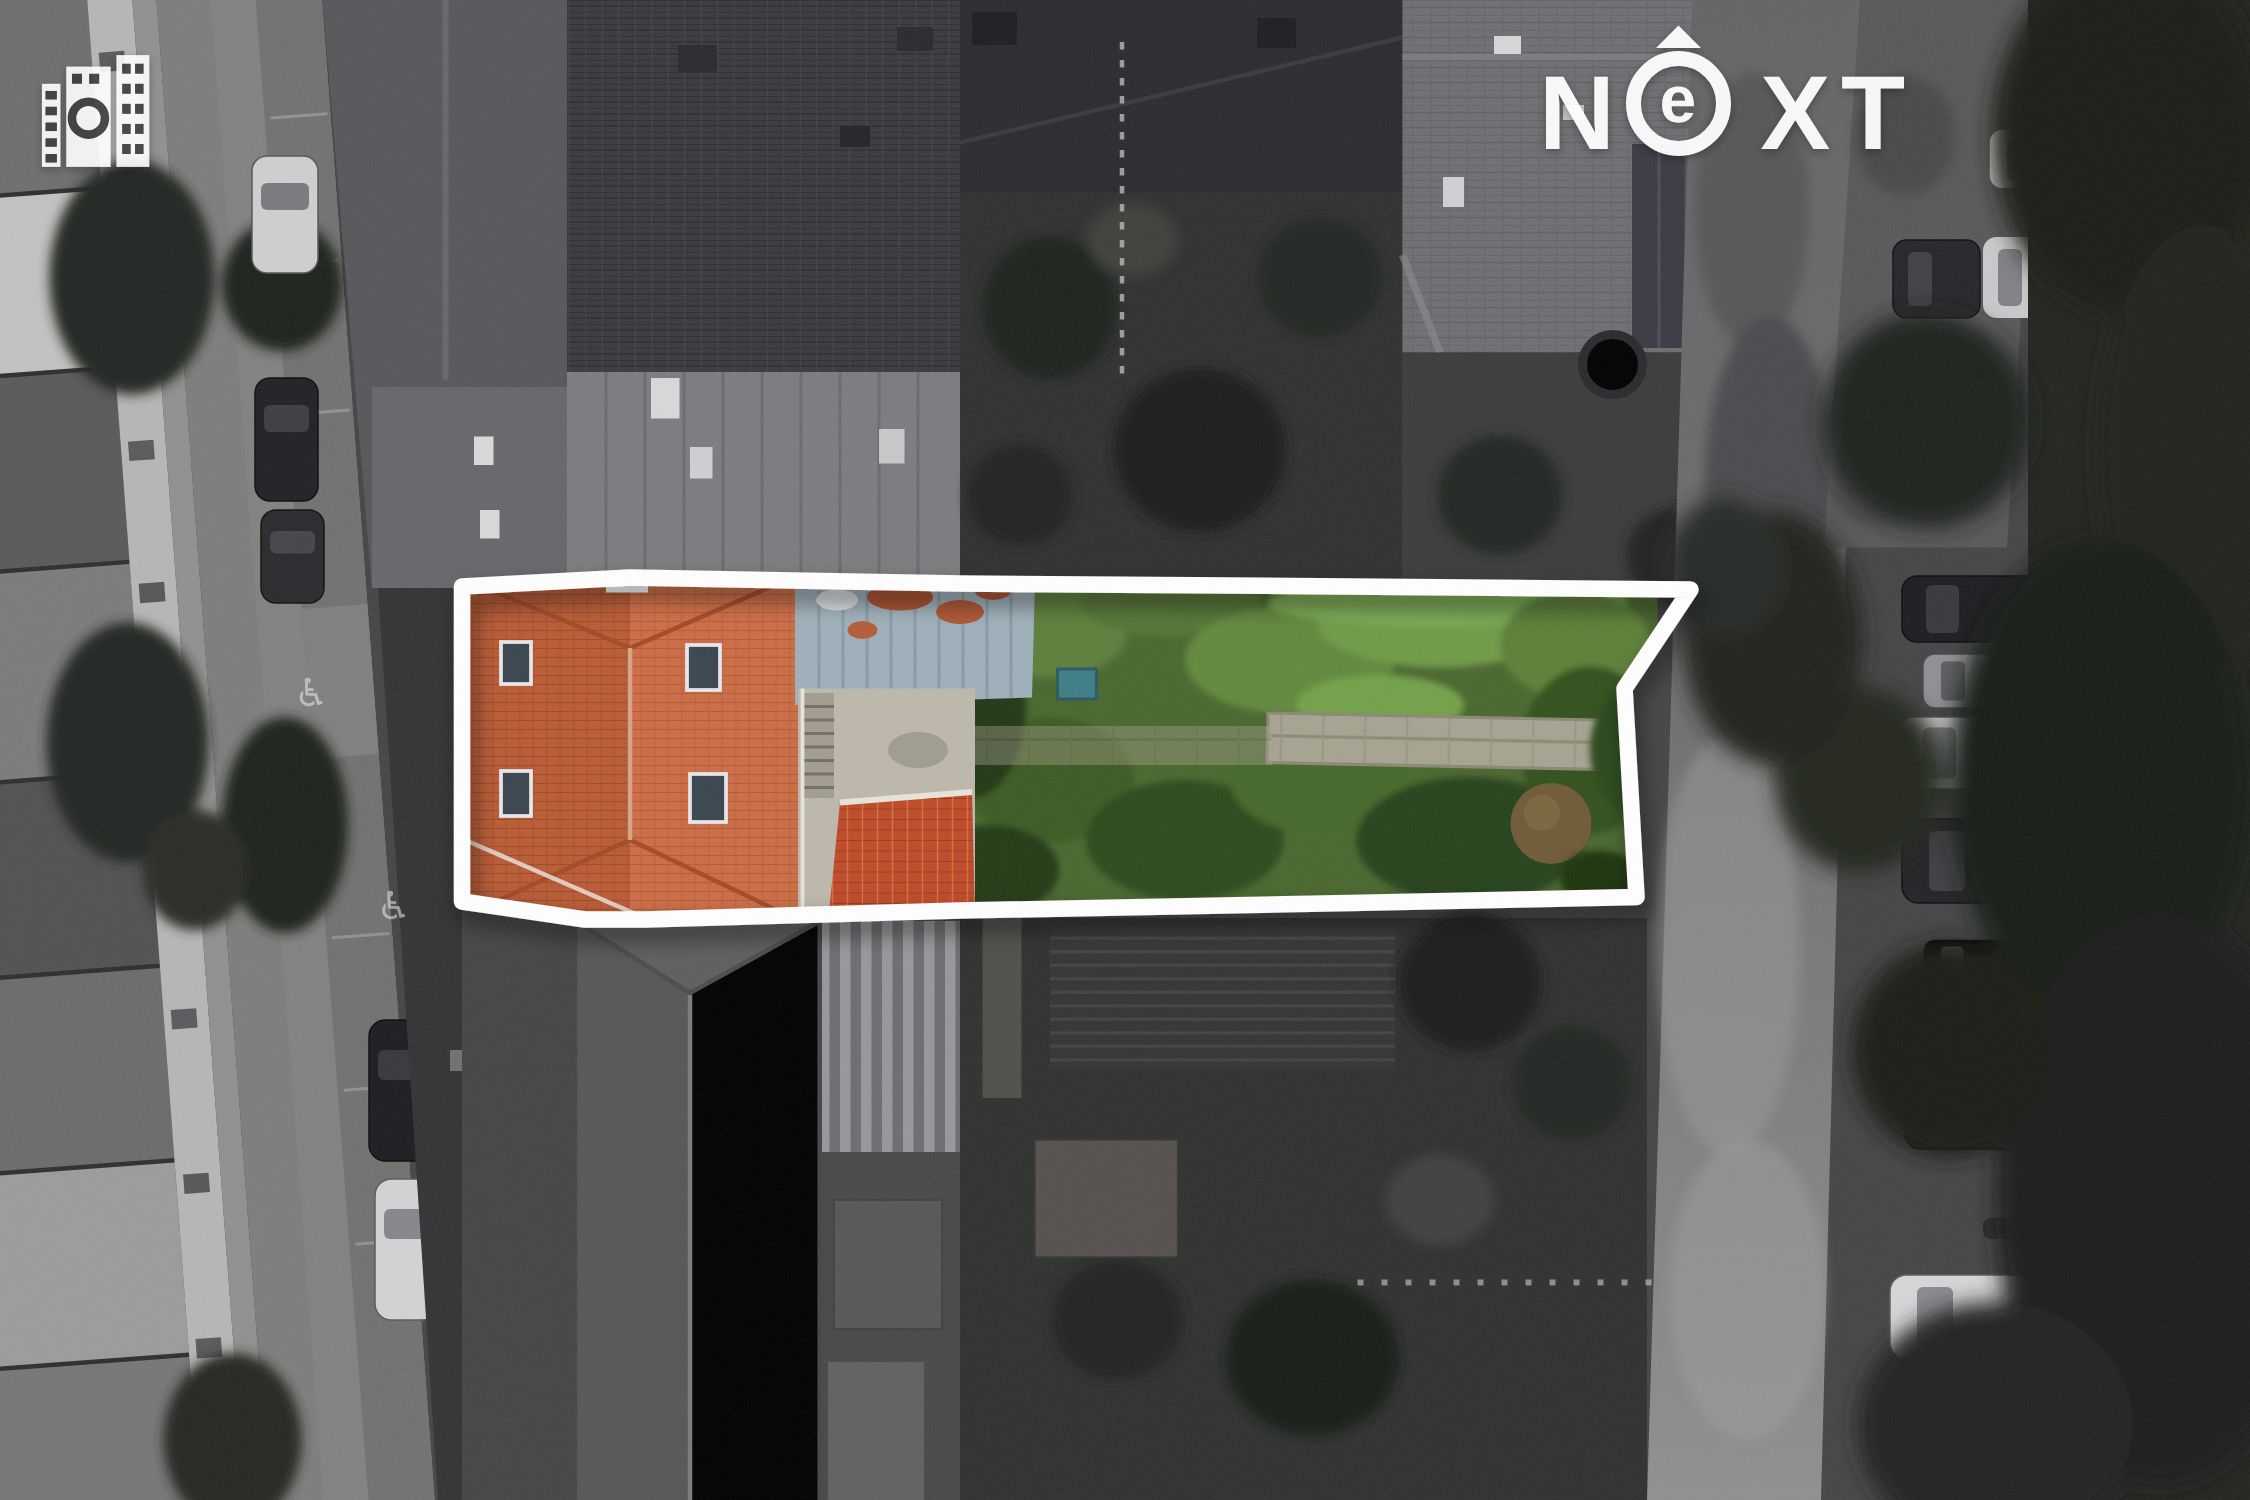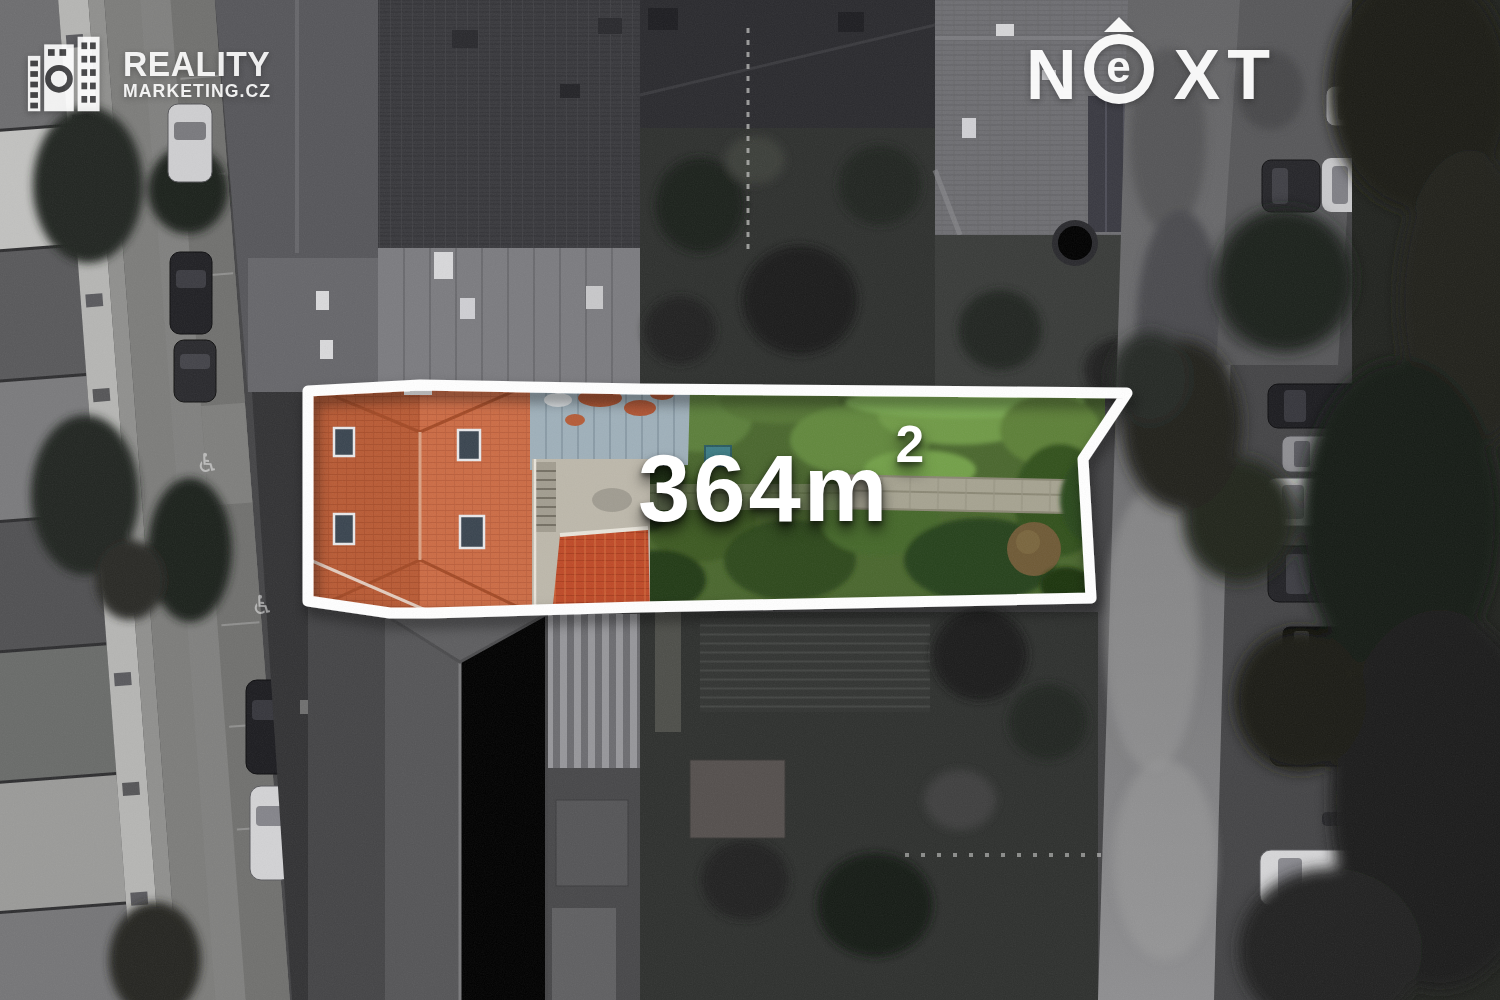--- a/index.html
+++ b/index.html
@@ -444,21 +444,20 @@
 
       <rect x="404" y="383" width="28" height="12" fill="#ffffff"></rect>
     </g>
 
     <polygon points="308,391 420,385 640,389 900,391 1127,393 1083,459 1091,598 900,602 640,607 430,613 390,613 308,601" fill="none" stroke="#ffffff" stroke-width="11" stroke-linejoin="round" filter="url(#ds)"></polygon>
   </g>
 
   <rect width="1500" height="1000" filter="url(#grain)" opacity=".15"></rect>
 </svg>
 
-<div class="area-label"><span>364m</span><sup>2</sup></div>
 
 <div class="rm-logo">
   <svg width="86" height="80" viewBox="0 0 90 82">
     <rect x="2" y="22" width="13" height="58" fill="#fff"></rect>
     <rect x="4.5" y="27" width="8" height="6" fill="#3f3f41"></rect>
     <rect x="4.5" y="38" width="8" height="6" fill="#3f3f41"></rect>
     <rect x="4.5" y="49" width="8" height="6" fill="#3f3f41"></rect>
     <rect x="4.5" y="60" width="8" height="6" fill="#3f3f41"></rect>
     <rect x="4.5" y="71" width="8" height="6" fill="#3f3f41"></rect>
     <rect x="19" y="10" width="31" height="70" fill="#fff"></rect>
@@ -470,24 +469,20 @@
     <rect x="67" y="8" width="6" height="7" fill="#3f3f41"></rect>
     <rect x="58" y="22" width="6" height="7" fill="#3f3f41"></rect>
     <rect x="67" y="22" width="6" height="7" fill="#3f3f41"></rect>
     <rect x="58" y="36" width="6" height="7" fill="#3f3f41"></rect>
     <rect x="67" y="36" width="6" height="7" fill="#3f3f41"></rect>
     <rect x="58" y="50" width="6" height="7" fill="#3f3f41"></rect>
     <rect x="67" y="50" width="6" height="7" fill="#3f3f41"></rect>
     <rect x="58" y="64" width="6" height="7" fill="#3f3f41"></rect>
     <rect x="67" y="64" width="6" height="7" fill="#3f3f41"></rect>
   </svg>
-  <div class="rm-text">
-    <div class="rm-line1">REALITY</div>
-    <div class="rm-line2">MARKETING.CZ</div>
-  </div>
 </div>
 
 <div class="next-logo">
   <span class="next-n">N</span>
   <span class="next-ering">
     <i class="next-caret"></i>
     <span class="next-e">e</span>
   </span>
   <span class="next-xt">XT</span>
 </div>

